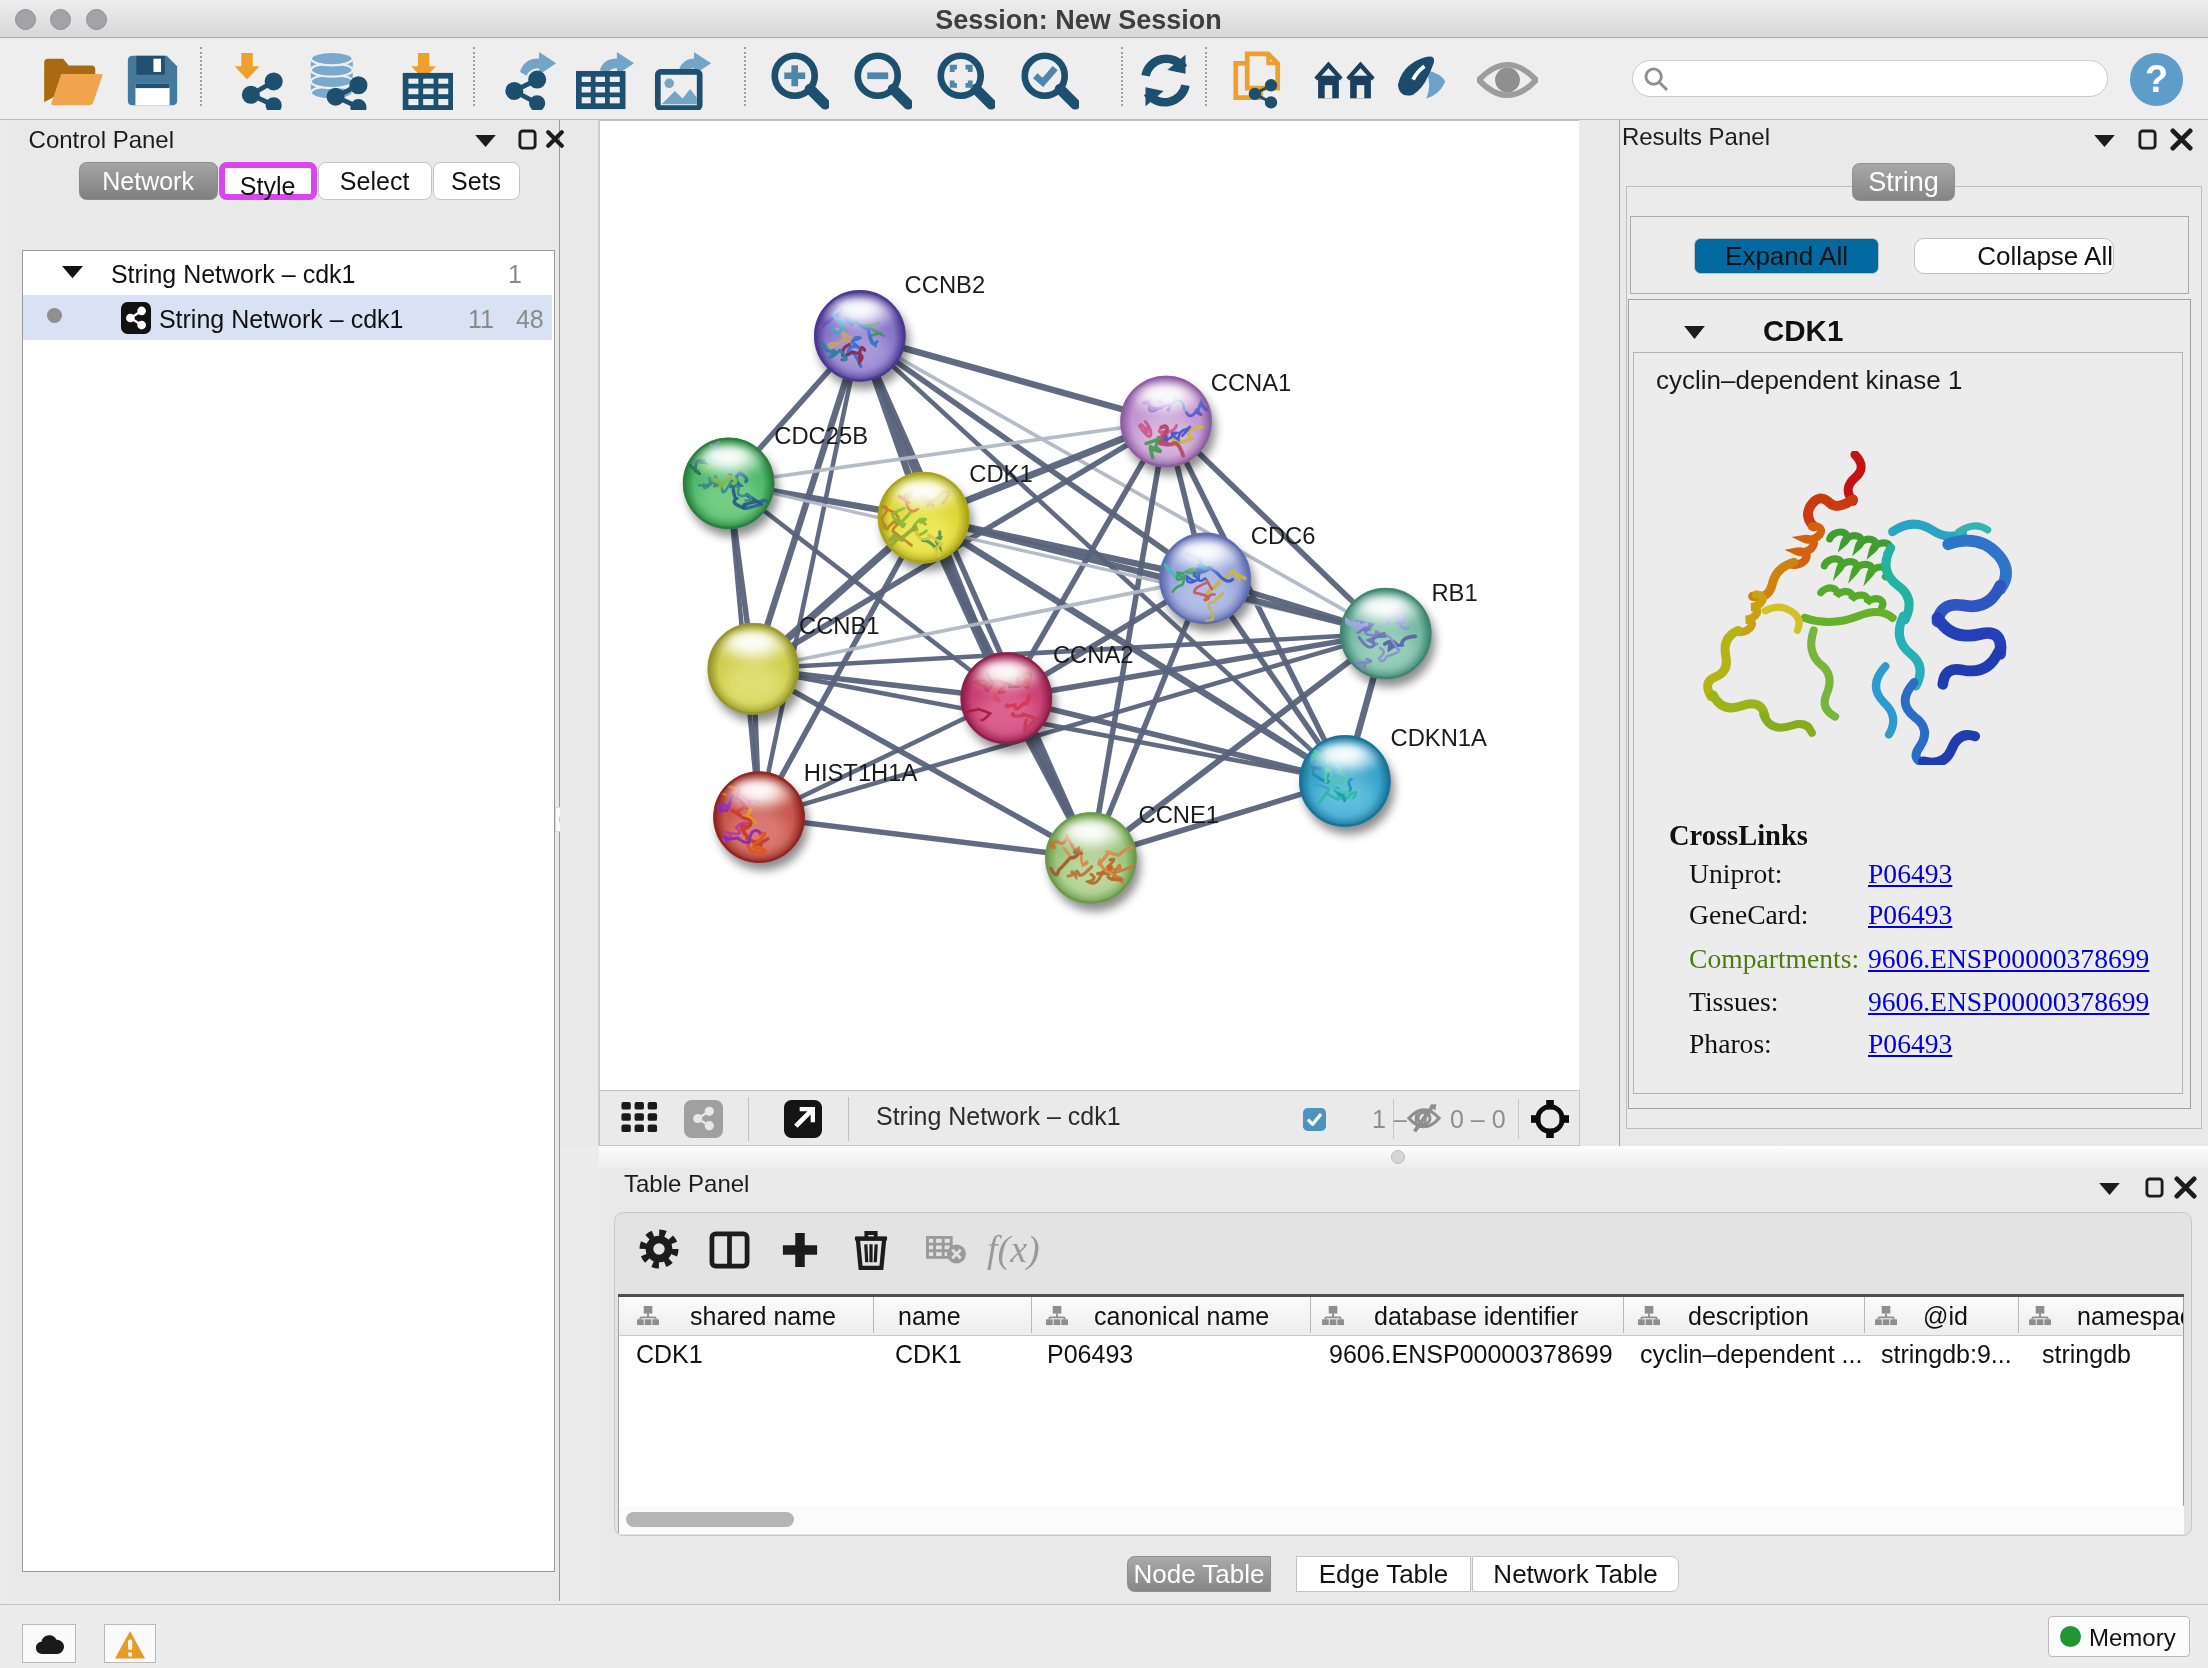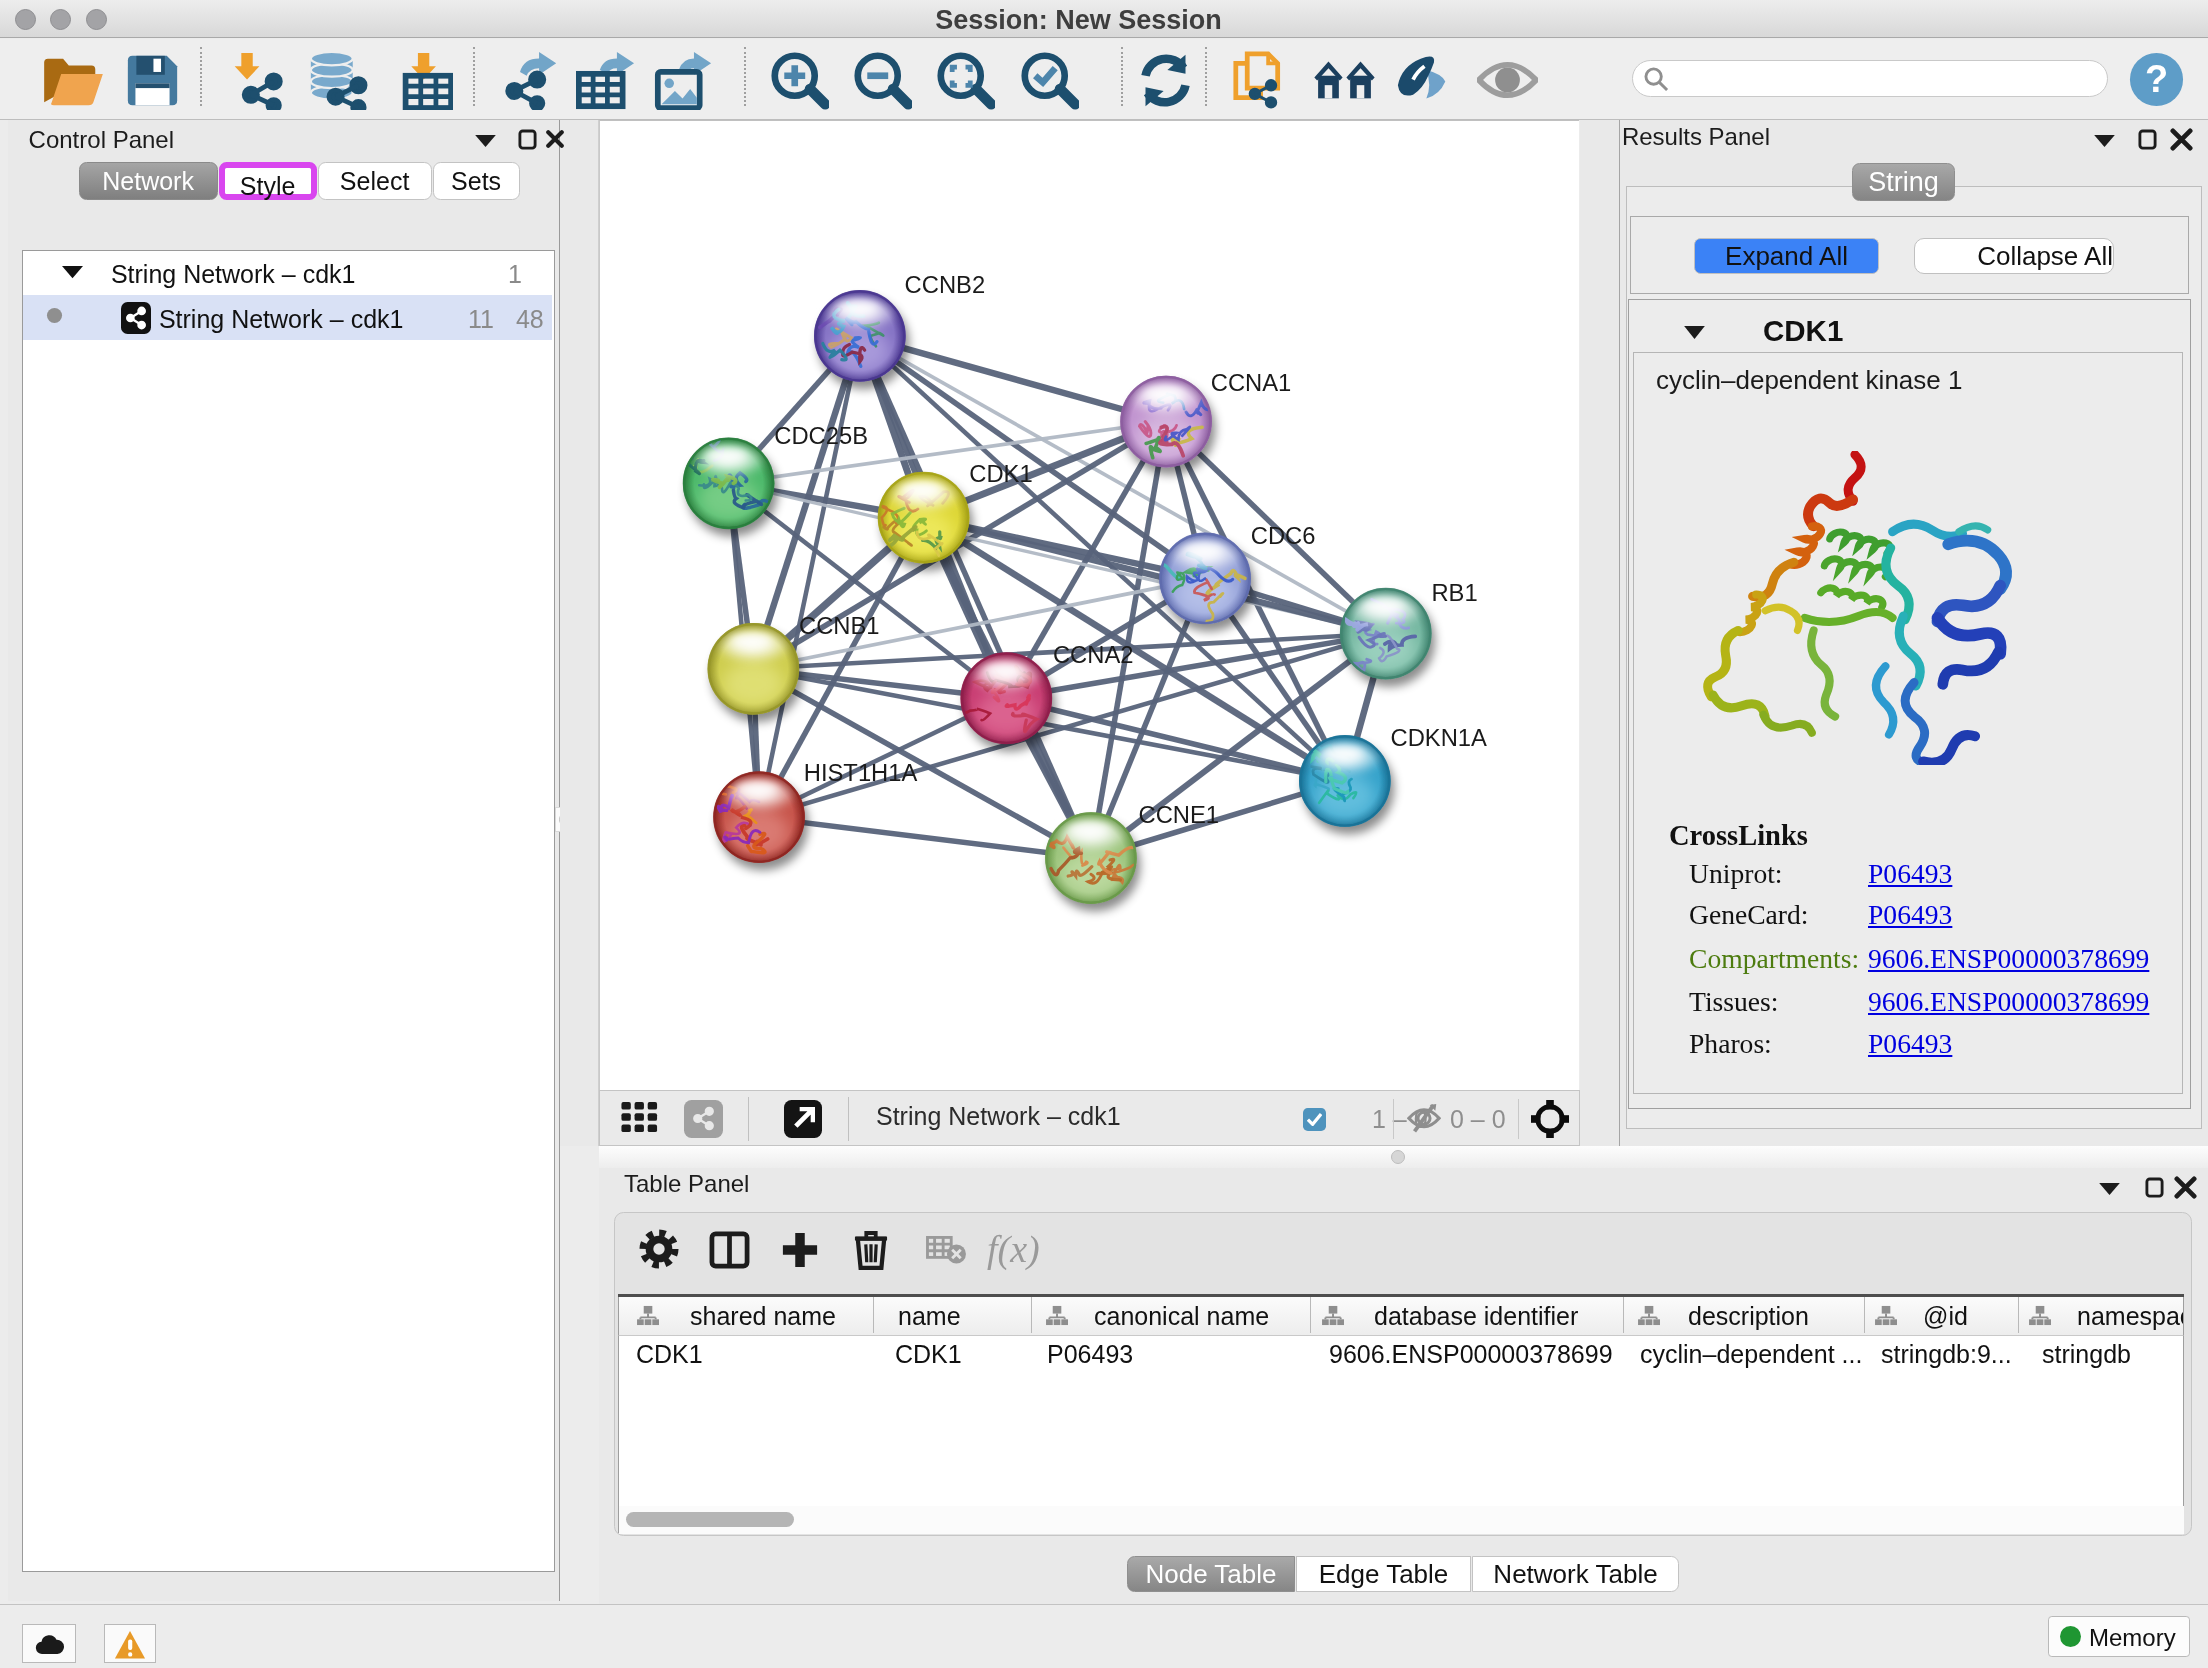--- a/index.html
+++ b/index.html
@@ -670,21 +670,21 @@
     </svg>
   <svg style="position:absolute;left:518px;top:8.6px;" width="19" height="21" viewBox="0 0 20 22">
       <rect x="2" y="2" width="16" height="18" rx="3" fill="none" stroke="#1c1c1c" stroke-width="3"></rect>
     </svg>
   <svg style="position:absolute;left:550px;top:7.6px;" width="23" height="23" viewBox="0 0 24 24">
       <path d="M3 3 L21 21 M21 3 L3 21" stroke="#1c1c1c" stroke-width="5" stroke-linecap="round"></path>
     </svg>
   <div style="position:absolute;left:5.7px;top:66px;width:576px;height:943px;background:#ececec;border:1px solid #bdbdbd;"></div>
   <div style="position:absolute;left:232px;top:43px;width:103px;height:38px;background:linear-gradient(#a8a8a8,#858585);border:1px solid #8f8f8f;border-radius:7.6px;color:#fff;font-size:27px;text-align:center;line-height:36px;">String</div>
   <div style="position:absolute;left:9.5px;top:96px;width:559px;height:78px;border:1px solid #a9a9a9;"></div>
-  <div style="position:absolute;left:74px;top:118px;width:185px;height:36px;background:#3b82f6;border:1px solid #c0c0c0;border-radius:6.7px;font-size:26px;color:#111;text-align:center;line-height:34px;">Expand All</div>
+  <div style="position:absolute;left:74px;top:118px;width:185px;height:36px;background:#0369a1;border:1px solid #c0c0c0;border-radius:6.7px;font-size:26px;color:#111;text-align:center;line-height:34px;">Expand All</div>
   <div style="position:absolute;left:294px;top:118px;width:200px;height:36px;background:#fff;border:1px solid #c0c0c0;border-radius:10px;font-size:26px;color:#111;text-align:right;line-height:34px;">Collapse All</div>
   <div style="position:absolute;left:7.6px;top:179px;width:563px;height:810px;border:1.9px solid #9f9f9f;"></div>
   <svg style="position:absolute;left:62px;top:204px;" width="25" height="16" viewBox="0 0 26 17">
       <path d="M2 2 L24 2 L13 16 Z" fill="#1c1c1c"></path>
     </svg>
   <div style="position:absolute;left:143px;top:194px;font-size:29.5px;font-weight:bold;color:#111;">CDK1</div>
   <div style="position:absolute;left:13.3px;top:232px;width:550px;height:742px;background:#ececec;border:1px solid #b5b5b5;"></div>
   <div style="position:absolute;left:36px;top:245px;font-size:26px;color:#1a1a1a;">cyclin–dependent kinase 1</div>
   <svg style="position:absolute;left:49px;top:331px;" width="361" height="314" viewBox="0 0 380 350" fill="none" stroke-linecap="round">
     <path d="M196 4 Q210 18 196 30 Q182 42 194 56" stroke="#c41212" stroke-width="10"></path>
@@ -819,21 +819,21 @@
         <g id="tree">
     <rect x="7" y="1" width="9" height="8" fill="#8e8e8e"></rect>
     <path d="M11.5 9 L11.5 13 M3.5 13 L19.5 13 M3.5 13 L3.5 15 M19.5 13 L19.5 15" stroke="#8e8e8e" stroke-width="2" fill="none"></path>
     <rect x="0" y="15" width="7" height="6" fill="#8e8e8e"></rect>
     <rect x="8" y="15" width="7" height="6" fill="#8e8e8e"></rect>
     <rect x="16" y="15" width="7" height="6" fill="#8e8e8e"></rect>
   </g>
       </defs>
     </svg>
   
-  <div style="position:absolute;left:528px;top:388px;width:168px;height:36px;background:linear-gradient(#a9a9a9,#868686);border:1px solid #8f8f8f;border-radius:7.6px 0 0 7.6px;color:#fff;font-size:26px;text-align:center;line-height:34px;">Node Table</div>
+  <div style="position:absolute;left:528px;top:388px;width:144px;height:36px;background:linear-gradient(#a9a9a9,#868686);border:1px solid #8f8f8f;border-radius:7.6px 0 0 7.6px;color:#fff;font-size:26px;text-align:center;line-height:34px;">Node Table</div>
   <div style="position:absolute;left:697px;top:388px;width:175px;height:36px;background:#fff;border:1px solid #c3c3c3;color:#111;font-size:26px;text-align:center;line-height:34px;">Edge Table</div>
   <div style="position:absolute;left:873px;top:388px;width:207px;height:36px;background:#fff;border:1px solid #c3c3c3;border-radius:0 7.6px 7.6px 0;color:#111;font-size:26px;text-align:center;line-height:34px;">Network Table</div>
 </div>
 <div id="statusbar">
   <div style="position:absolute;left:22px;top:19px;width:54px;height:39px;background:#fafafa;border:1.9px solid #b9b9b9;">
     <svg style="position:absolute;left:10.5px;top:8.6px;" width="30" height="21" viewBox="0 0 32 22">
       <path d="M9 21 A6.5 6.5 0 0 1 8 8 A8.5 8.5 0 0 1 24 6 A6 6 0 0 1 25 21 Z" fill="#1a1a1a"></path>
     </svg>
   </div>
   <div style="position:absolute;left:104px;top:19px;width:52px;height:39px;background:#fafafa;border:1.9px solid #b9b9b9;">

